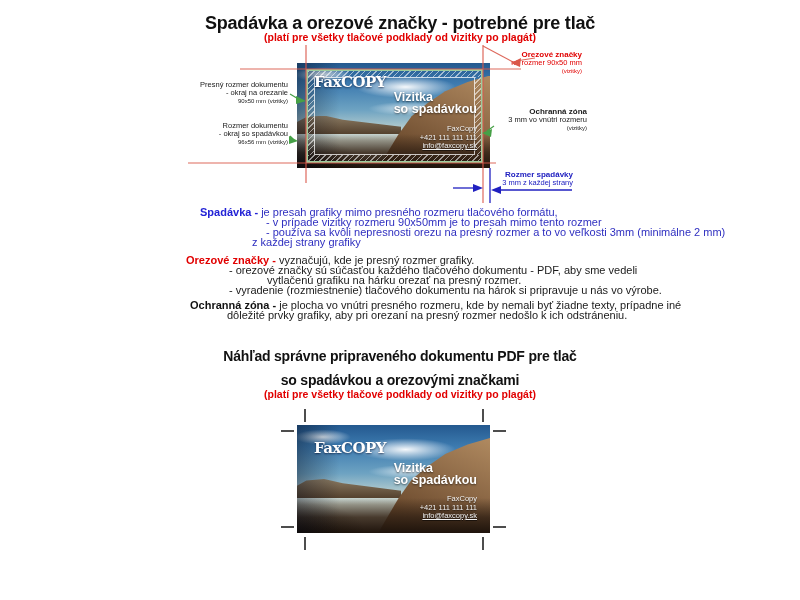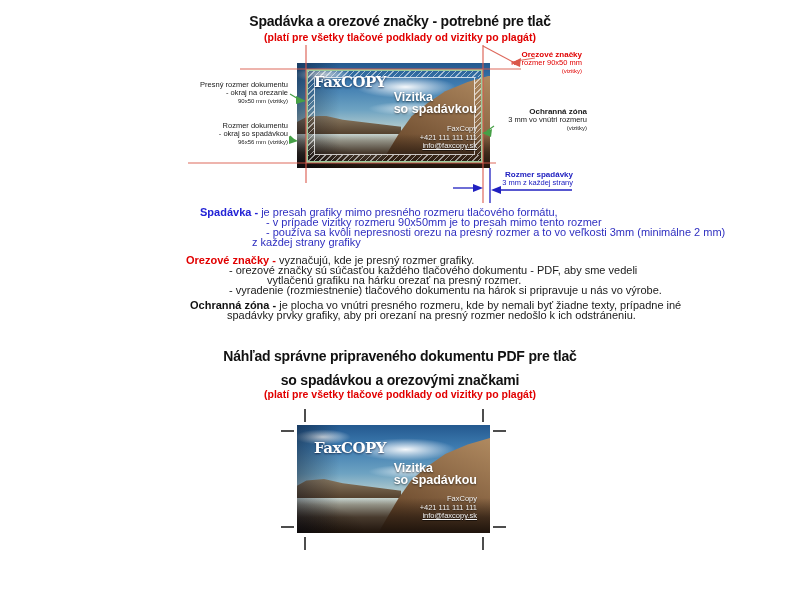--- a/index.html
+++ b/index.html
@@ -4,21 +4,21 @@
 <style>
   html,body{margin:0;padding:0;}
   body{
     width:800px;height:600px;position:relative;overflow:hidden;
     background:#ffffff;
     font-family:"Liberation Sans", sans-serif;
     -webkit-font-smoothing:antialiased;
   }
   
   .h-center{position:absolute;left:0;width:800px;text-align:center;font-weight:bold;color:#111;}
-  .h1{top:13px;font-size:14px;letter-spacing:-0.2px;}
+  .h1{top:13px;font-size:18px;letter-spacing:-0.2px;}
   .h1sub{top:31px;font-size:10.5px;color:#e10000;}
   .h2a{top:348px;font-size:14px;letter-spacing:-0.2px;}
   .h2b{top:372px;font-size:14px;letter-spacing:-0.2px;}
   .h2sub{top:388px;font-size:10.5px;color:#e10000;}
 
   
   .photo{position:absolute;overflow:hidden;background:linear-gradient(180deg,#24598f 0%,#3d7bb0 20%,#6ea3c2 45%,#aac6cc 60%,#c7d4d0 68%,#b9bfb4 74%);}
   .photo--top{left:297px;top:63px;width:193px;height:105px;}
   .photo--bottom{left:297px;top:425px;width:193px;height:108px;}
   .ph-cloud1{position:absolute;left:20%;top:6%;width:72%;height:34%;
@@ -191,21 +191,21 @@
 
 <div class="def def-crop">
   <div><span class="term">Orezové značky -</span> <span>vyznačujú, kde je presný rozmer grafiky.</span></div>
   <div class="ind77">- orezové značky sú súčasťou každého tlačového dokumentu - PDF, aby sme vedeli</div>
   <div class="ind81">vytlačenú grafiku na hárku orezať na presný rozmer.</div>
   <div class="ind77">- vyradenie (rozmiestnenie) tlačového dokumentu na hárok si pripravuje u nás vo výrobe.</div>
 </div>
 
 <div class="def def-safe">
   <div><span class="term">Ochranná zóna -</span> <span>je plocha vo vnútri presného rozmeru, kde by nemali byť žiadne texty, prípadne iné</span></div>
-  <div class="ind37">spadávky prvky grafiky, aby pri orezaní na presný rozmer nedošlo k ich odstráneniu.</div>
+  <div class="ind37">dôležité prvky grafiky, aby pri orezaní na presný rozmer nedošlo k ich odstráneniu.</div>
 </div>
 
 <div class="h-center h2a">Náhľad správne pripraveného dokumentu PDF pre tlač</div>
 <div class="h-center h2b">so spadávkou a orezovými značkami</div>
 <div class="h-center h2sub">(platí pre všetky tlačové podklady od vizitky po plagát)</div>
 
 <div class="photo photo--bottom">
   <div class="ph-cloud1"></div>
   <div class="ph-cloud2"></div>
   <div class="ph-cloud3"></div>

